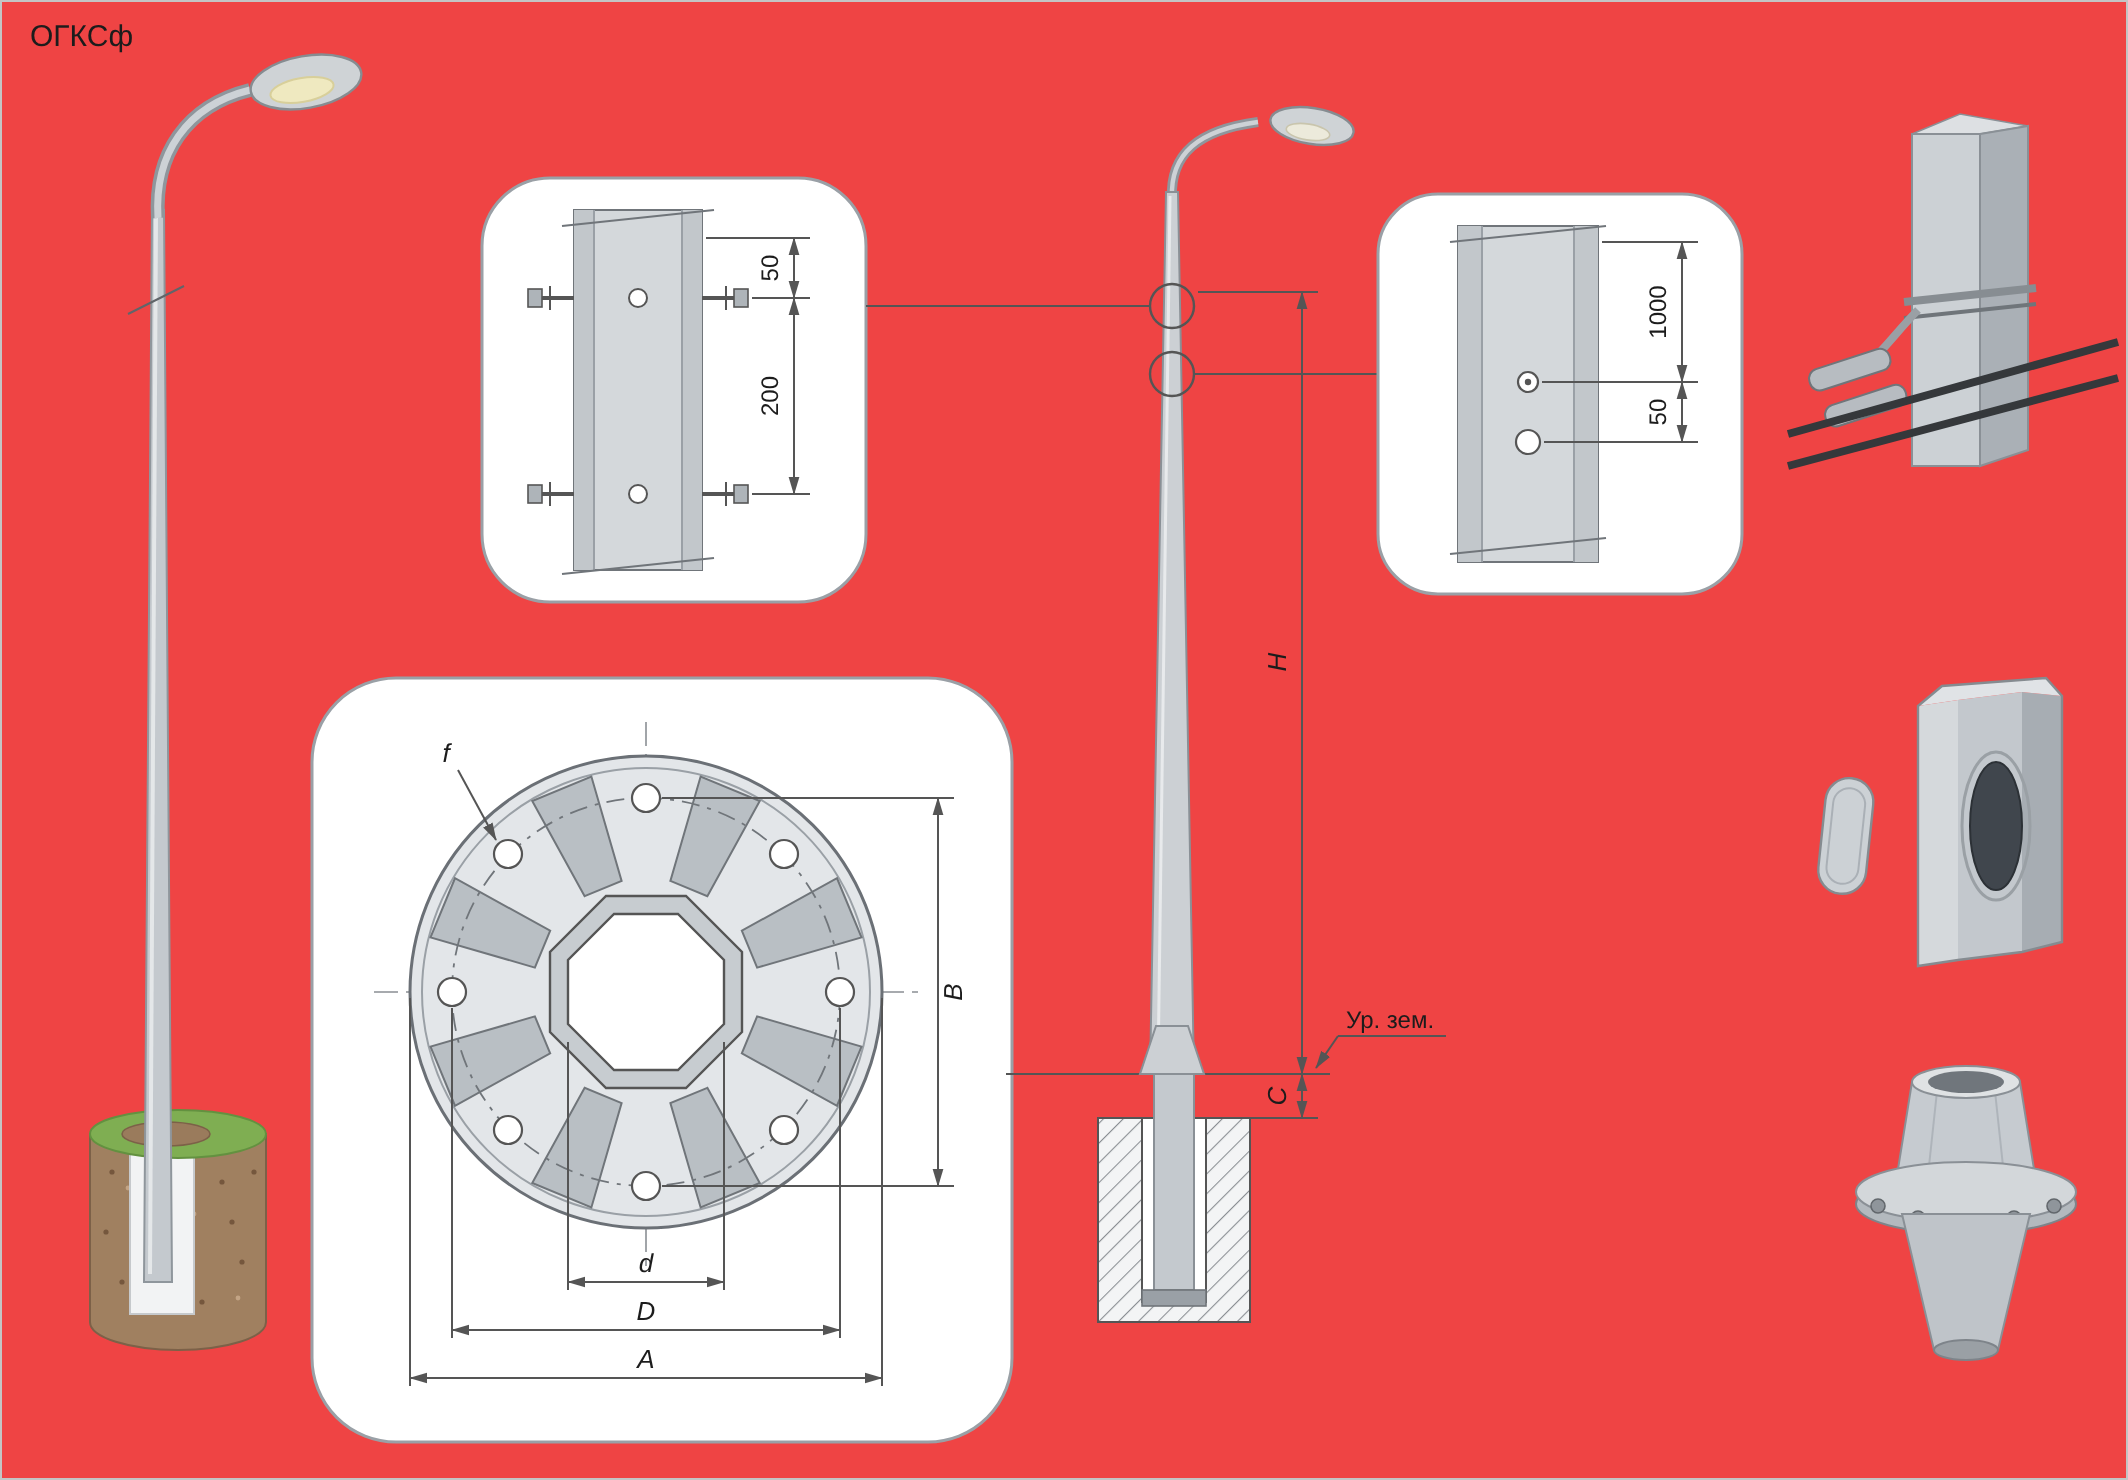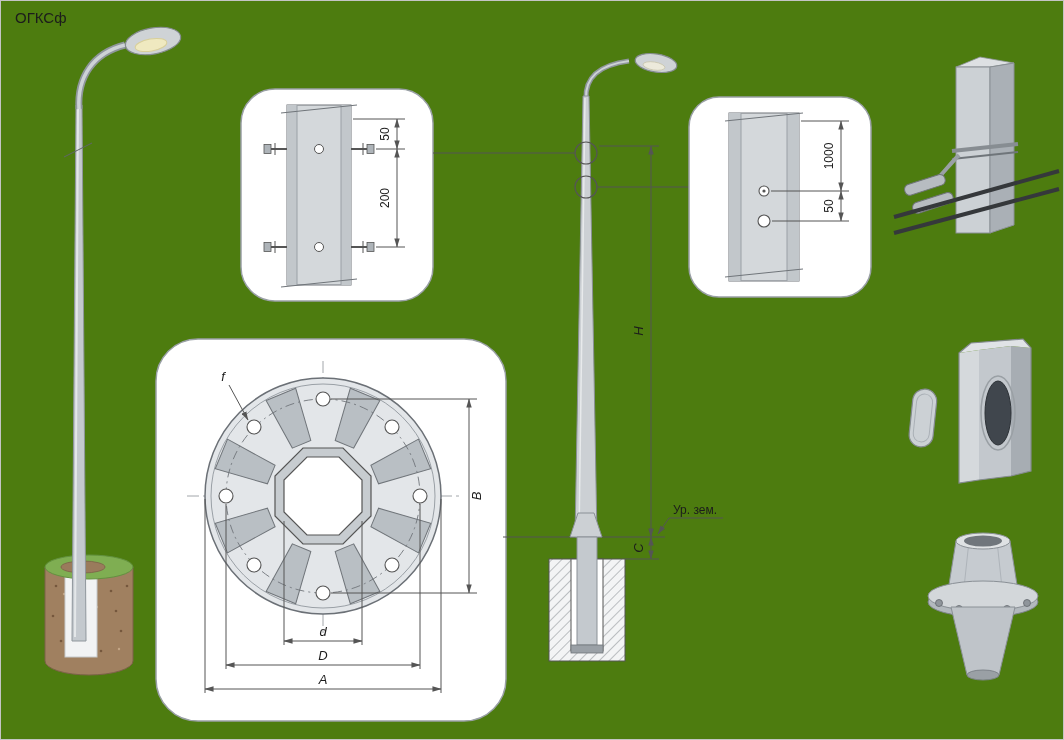--- a/index.html
+++ b/index.html
@@ -1,18 +1,18 @@
 <!DOCTYPE html>
 <html><head>
 <meta charset="utf-8">
 <style>
   html,body{margin:0;padding:0;background:#ffffff;}
   #stage{
     position:relative;width:1064px;height:740px;box-sizing:border-box;
-    border:1px solid #c4c4c4;background:#4d7c0f;overflow:hidden;
+    border:1px solid #c4c4c4;background:#ef4444;overflow:hidden;
     font-family:"Liberation Sans", sans-serif;
   }
   svg{display:block;}
   text{font-family:"Liberation Sans", sans-serif;fill:#1c1c1c;}
   .dim{font-size:12px;}
   .dimlabel{font-size:13px;font-style:italic;}
   .title{font-size:15px;}
   .thin{stroke:#555;stroke-width:1;fill:none;}
   .cl{stroke:#8a8f94;stroke-width:0.8;fill:none;stroke-dasharray:12 4 3 4;}
 </style>

